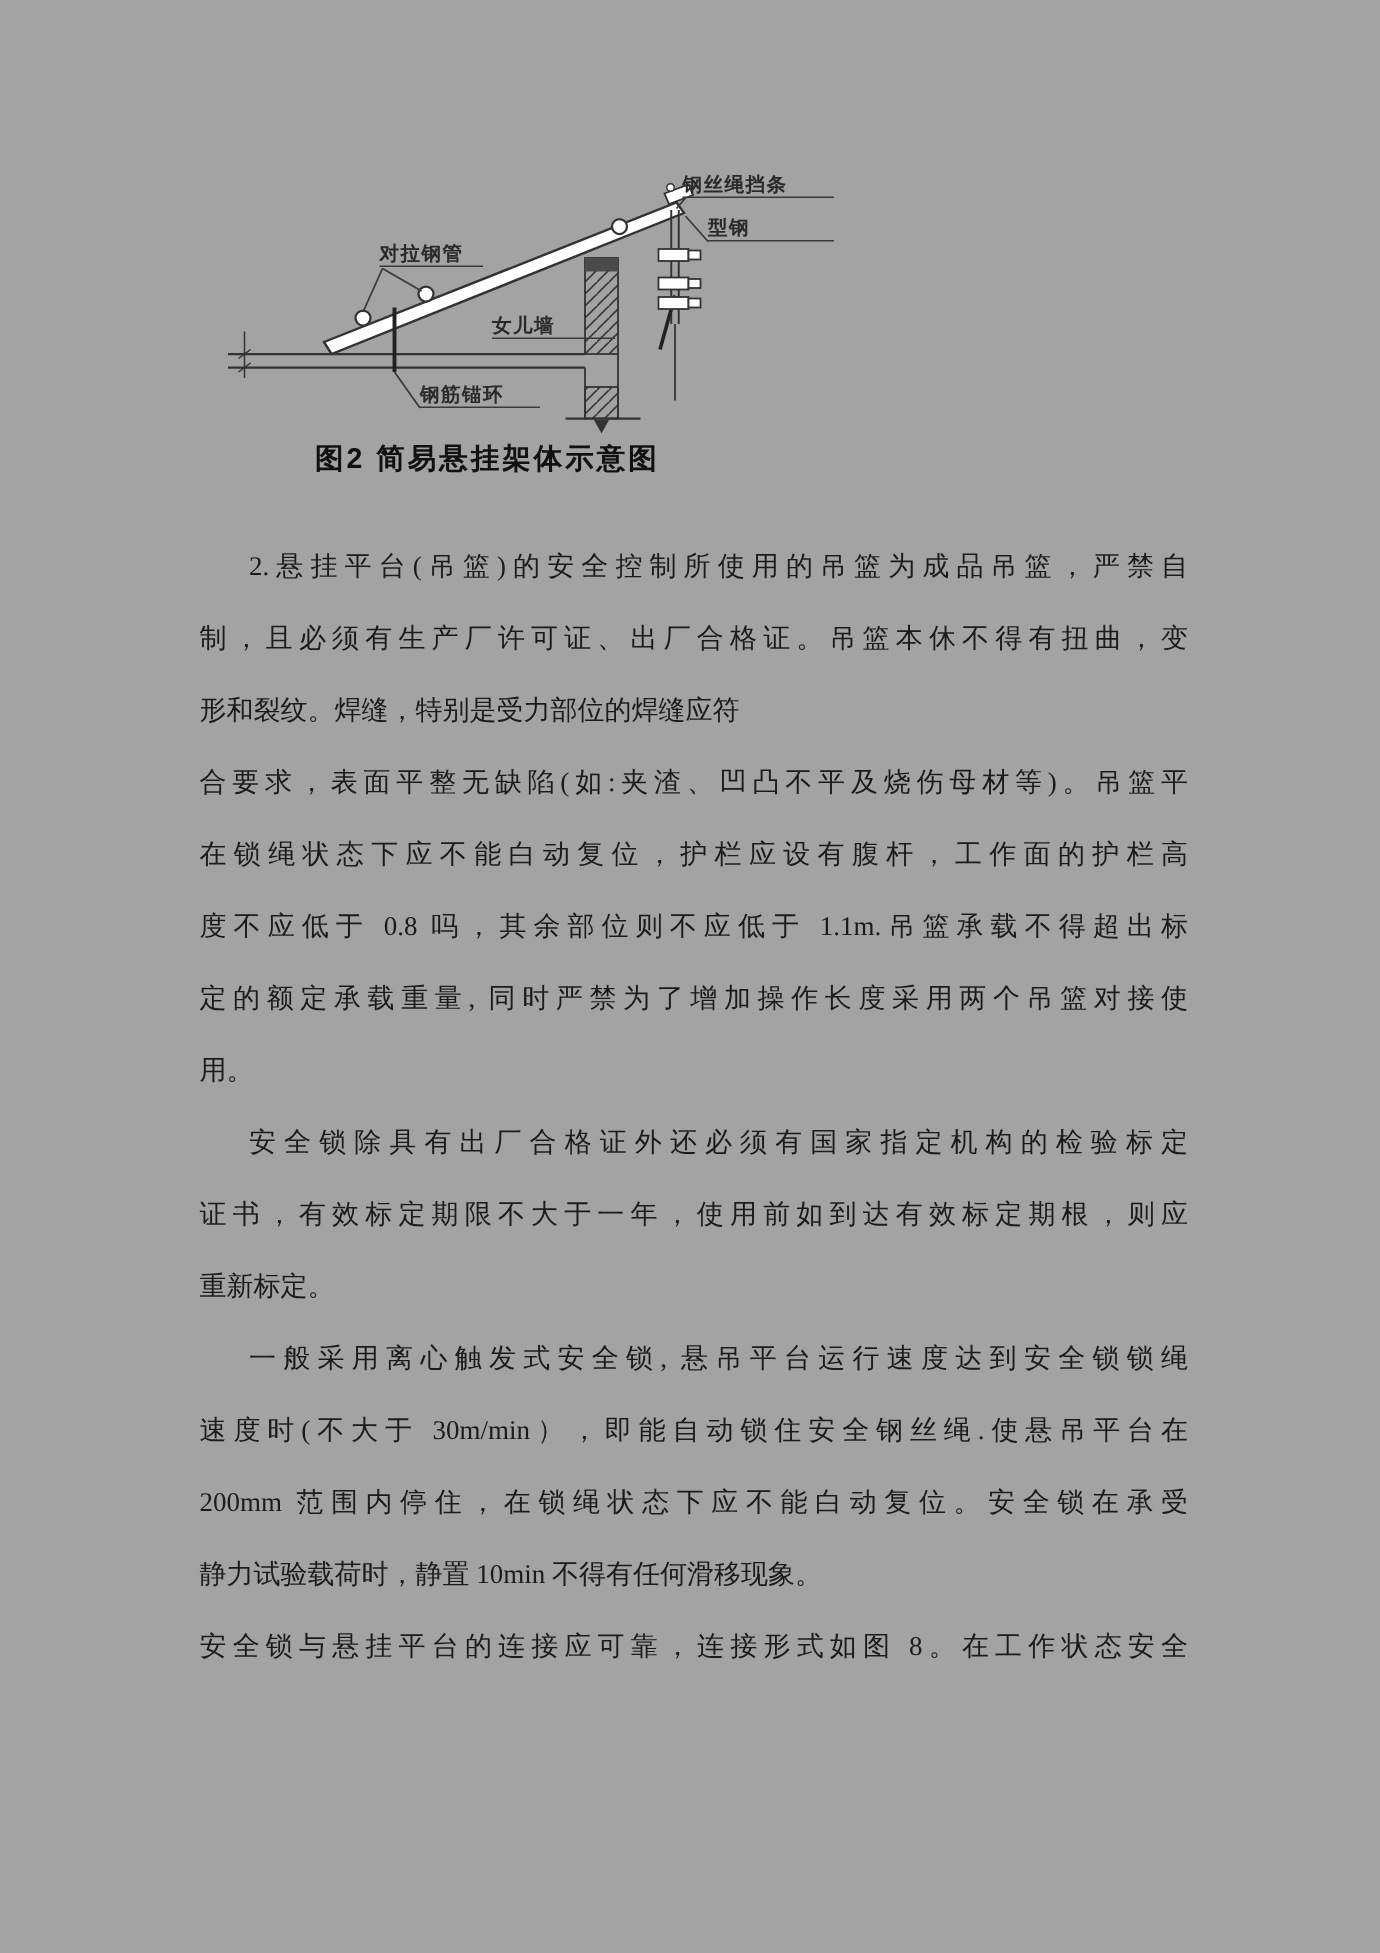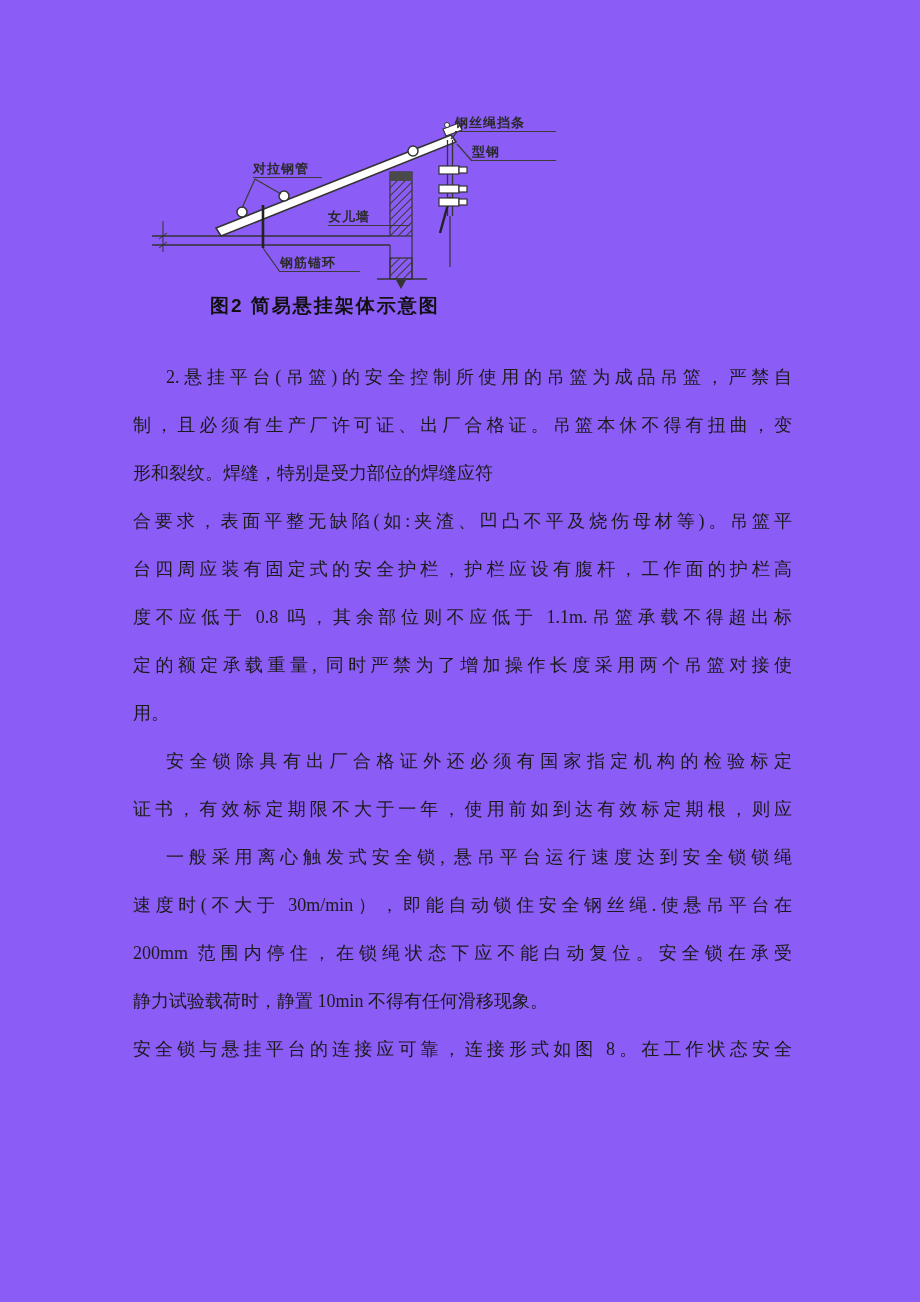--- a/index.html
+++ b/index.html
@@ -4,21 +4,21 @@
 <style>
   html, body {
     margin: 0;
     padding: 0;
     background: #ffffff;
   }
   .page {
     position: relative;
     width: 920px;
     height: 1302px;
-    background: #8b5cf6;
+    background: #a3a3a3;
     overflow: hidden;
     font-family: "Liberation Serif", serif;
   }
 
   
   .figure {
     position: absolute;
     left: 150px;
     top: 100px;
     width: 430px;
@@ -158,26 +158,27 @@
     <div class="fig-label lbl-anchor-ring">钢筋锚环</div>
 
     <div class="fig-caption">图2  简易悬挂架体示意图</div>
   </div>
 
   <div class="doc-text">
       <div class="tline just ind">2.悬挂平台(吊篮)的安全控制所使用的吊篮为成品吊篮，严禁自</div>
       <div class="tline just">制，且必须有生产厂许可证、出厂合格证。吊篮本休不得有扭曲，变</div>
       <div class="tline">形和裂纹。焊缝，特别是受力部位的焊缝应符</div>
       <div class="tline just">合要求，表面平整无缺陷(如:夹渣、凹凸不平及烧伤母材等)。吊篮平</div>
-      <div class="tline just">台四周应装有固定式的安全护栏，护栏应设有腹杆，工作面的护栏高</div>
+      <div class="tline just">在锁绳状态下应不能白动复位，护栏应设有腹杆，工作面的护栏高</div>
       <div class="tline just">度不应低于 0.8 吗，其余部位则不应低于 1.1m.吊篮承载不得超出标</div>
       <div class="tline just">定的额定承载重量, 同时严禁为了增加操作长度采用两个吊篮对接使</div>
       <div class="tline">用。</div>
       <div class="tline just ind">安全锁除具有出厂合格证外还必须有国家指定机构的检验标定</div>
       <div class="tline just">证书，有效标定期限不大于一年，使用前如到达有效标定期根，则应</div>
+      <div class="tline">重新标定。</div>
       <div class="tline just ind">一般采用离心触发式安全锁, 悬吊平台运行速度达到安全锁锁绳</div>
       <div class="tline just">速度时(不大于 30m/min），即能自动锁住安全钢丝绳.使悬吊平台在</div>
       <div class="tline just">200mm 范围内停住，在锁绳状态下应不能白动复位。安全锁在承受</div>
       <div class="tline">静力试验载荷时，静置 10min 不得有任何滑移现象。</div>
       <div class="tline just">安全锁与悬挂平台的连接应可靠，连接形式如图 8。在工作状态安全</div>
     </div>
 
 </div>
 
 </body></html>

